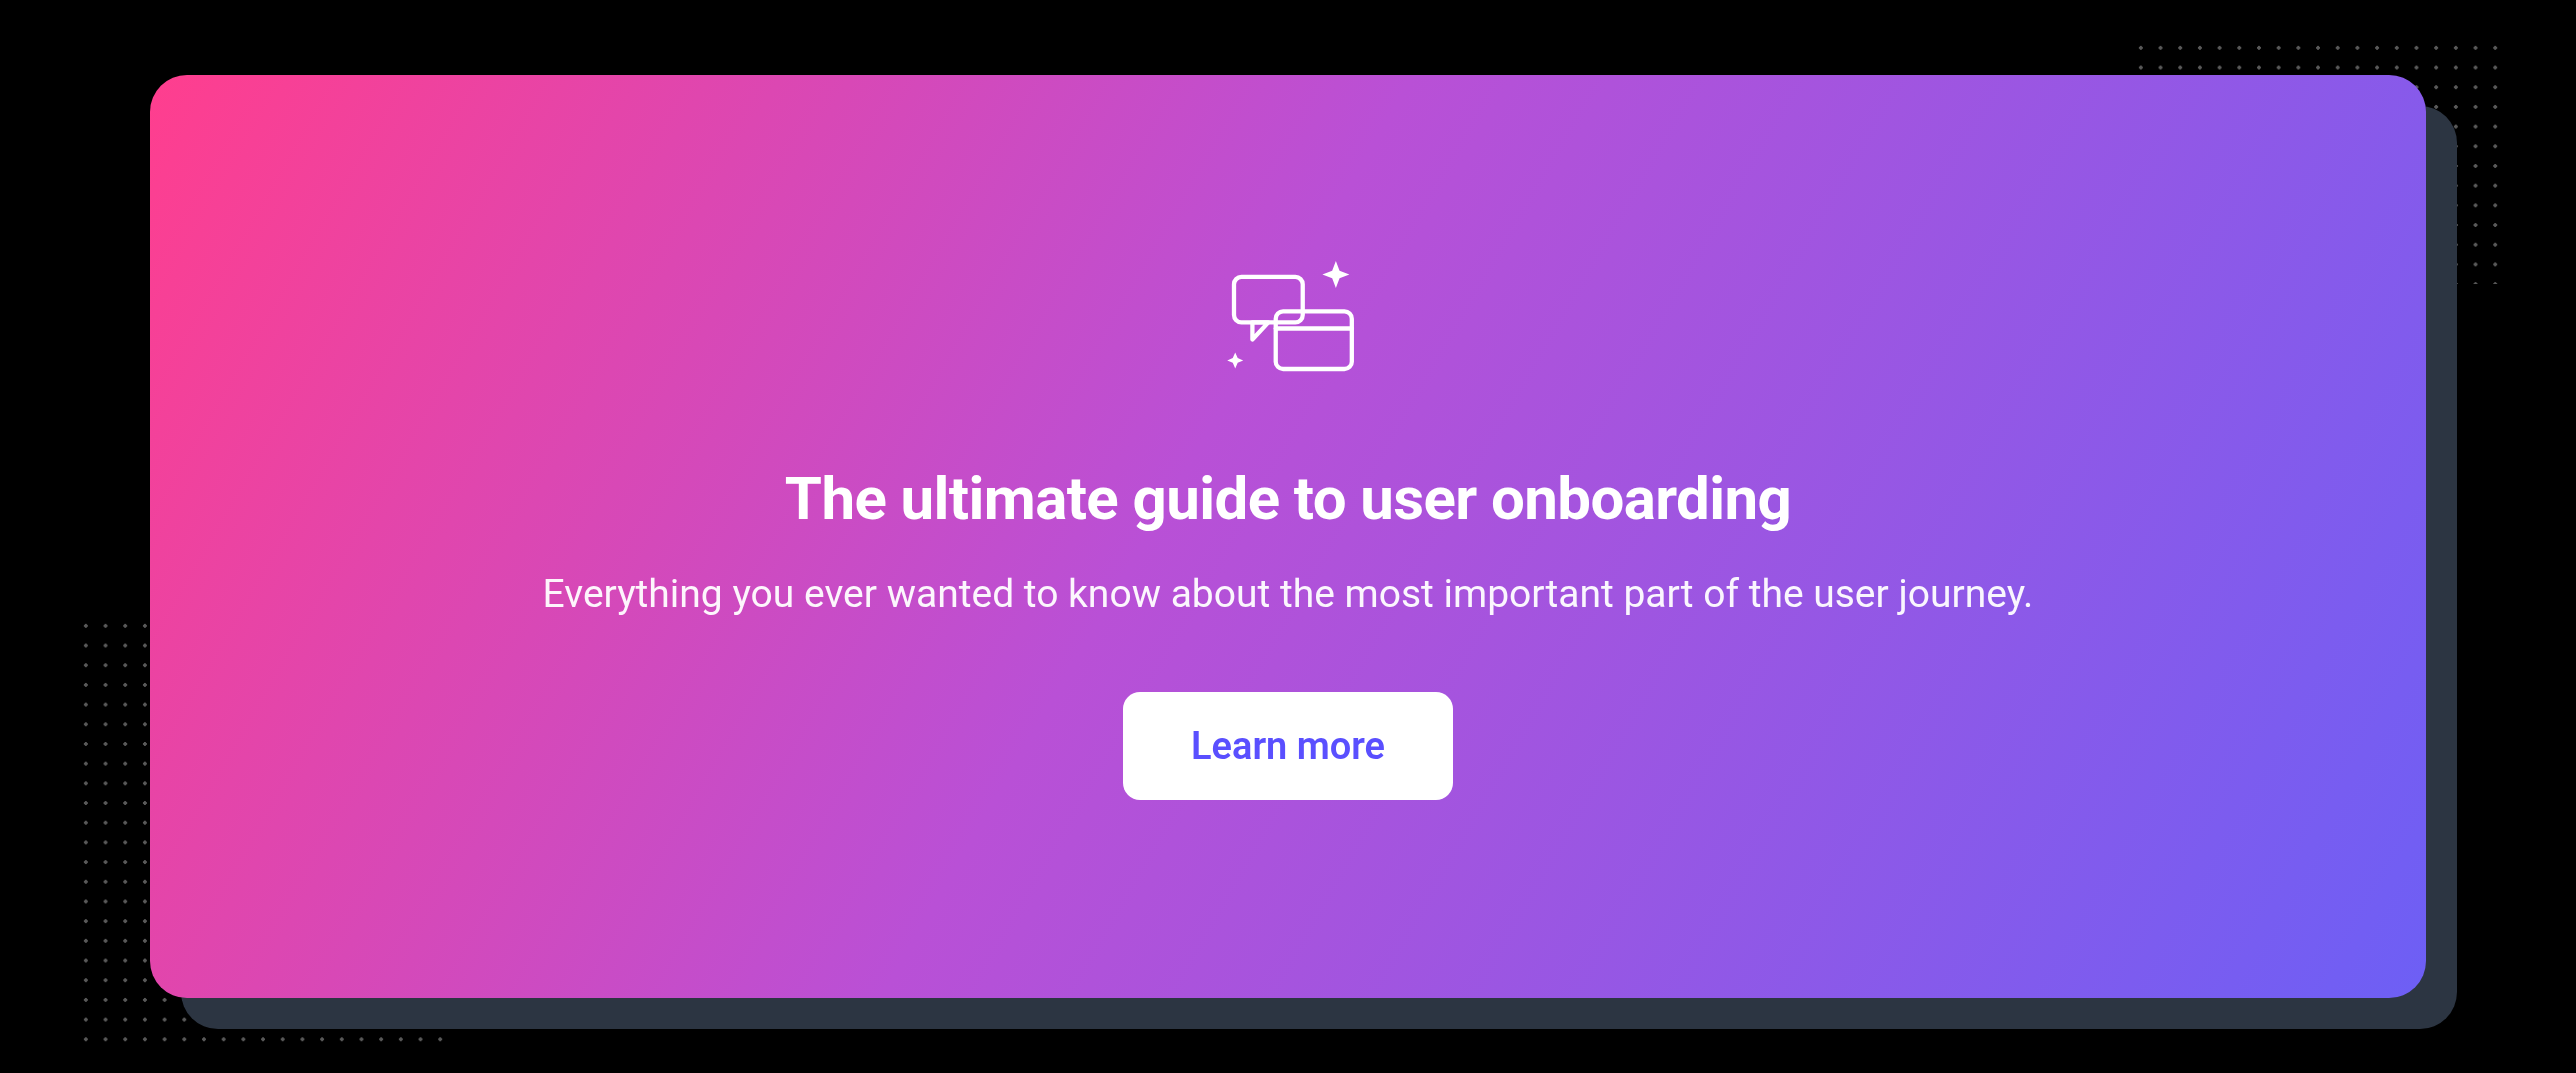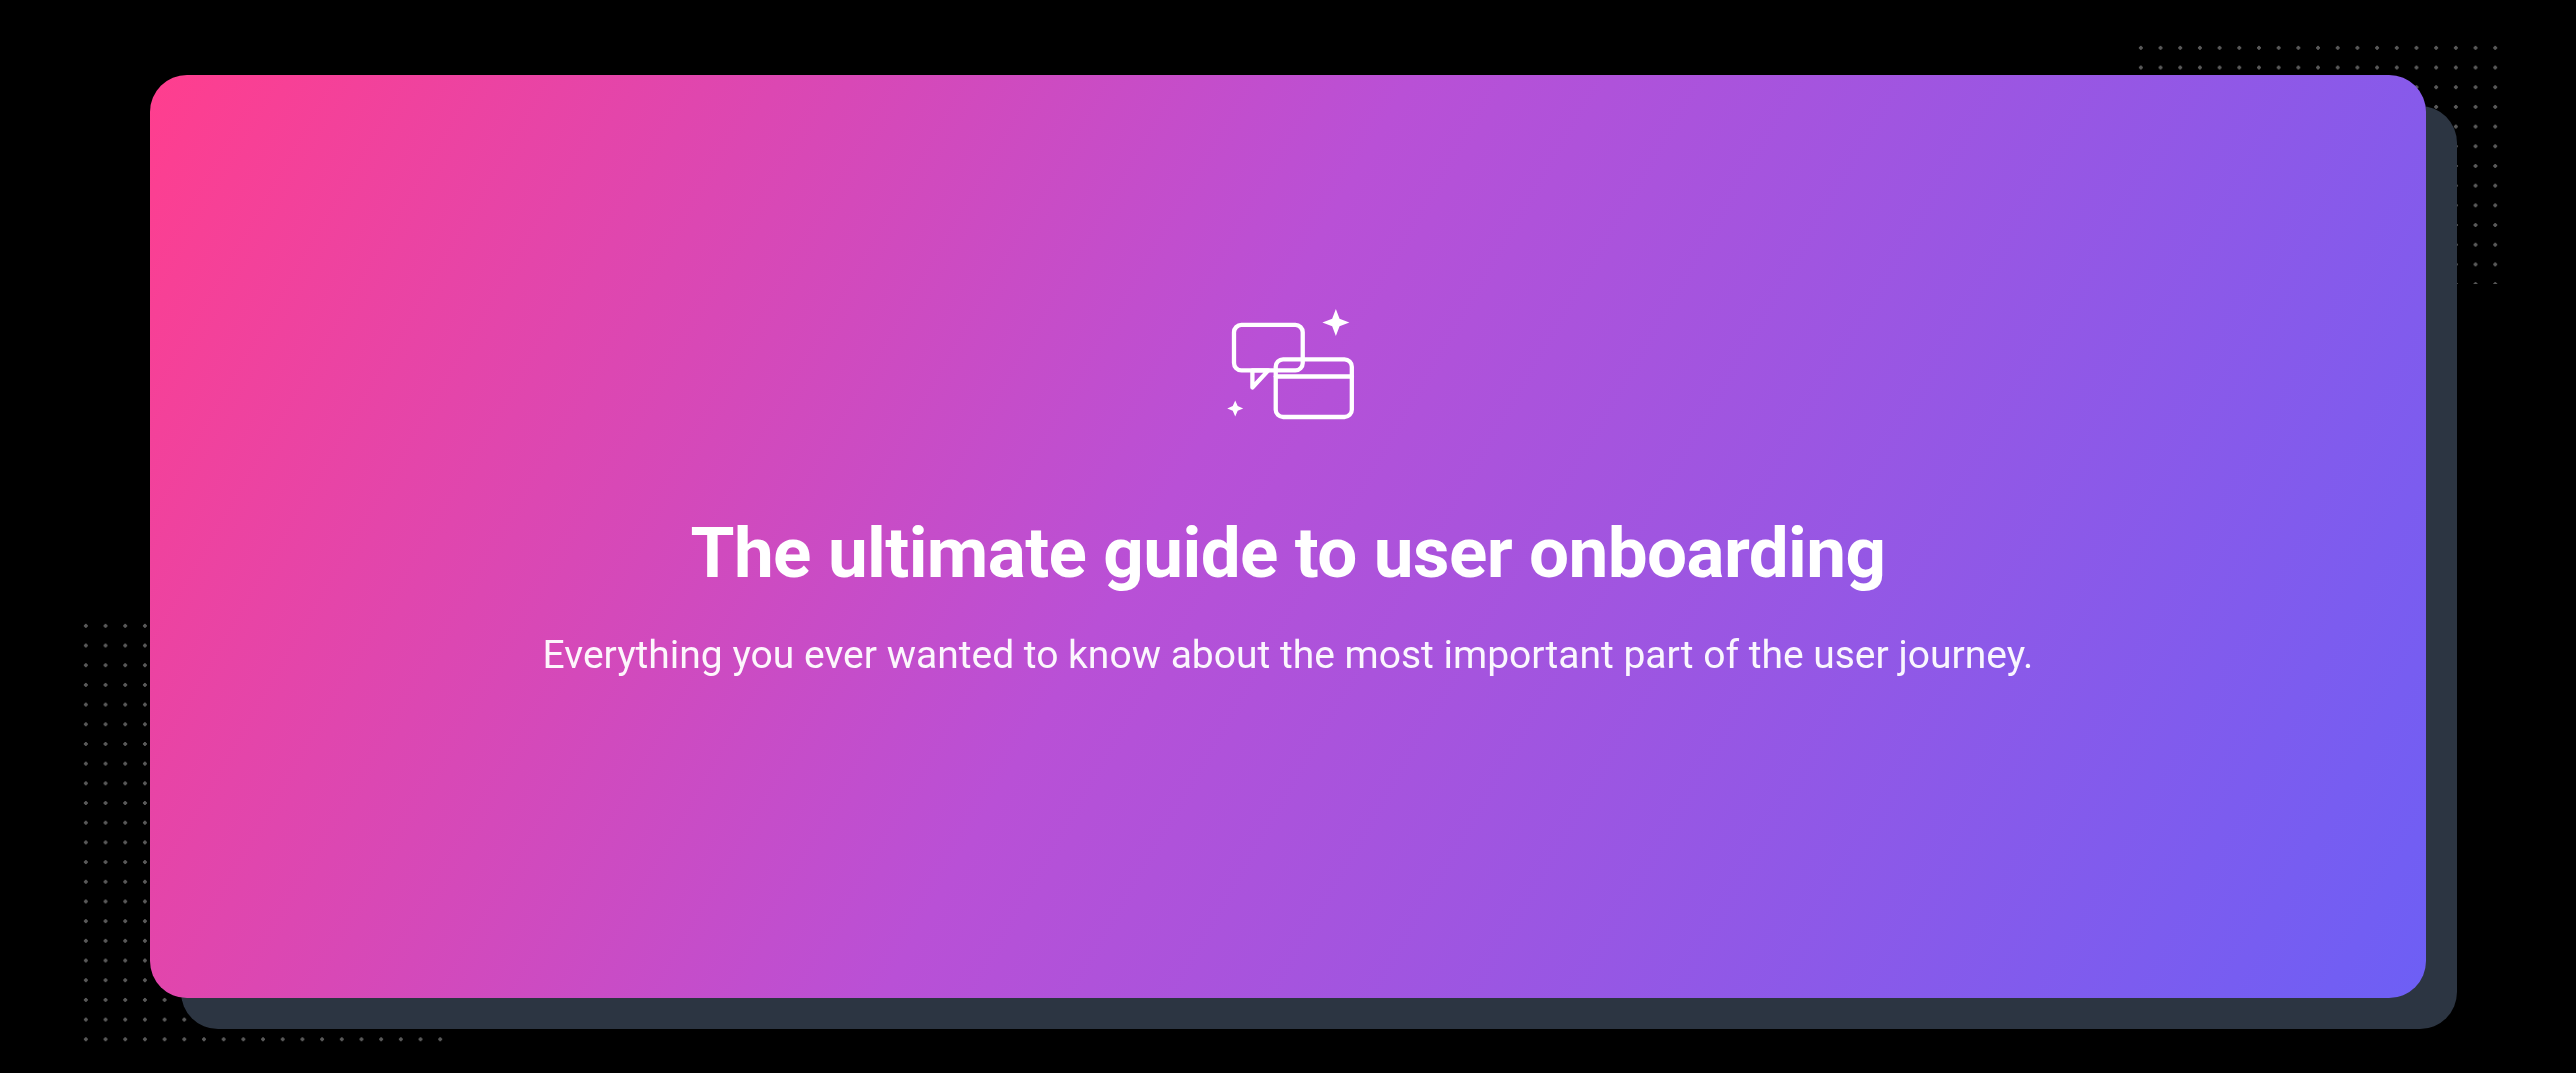--- a/index.html
+++ b/index.html
@@ -76,21 +76,21 @@
     }
 
     .icon-wrap svg {
       width: 160px;
       height: 135px;
       display: block;
     }
 
     .title {
       color: #ffffff;
-      font-size: 71px;
+      font-size: 60px;
       font-weight: 700;
       line-height: 1.15;
       margin-bottom: 34px;
       letter-spacing: -0.6px;
     }
 
     .subtitle {
       color: rgba(255,255,255,0.95);
       font-size: 39px;
       font-weight: 400;
@@ -136,16 +136,17 @@
         <g stroke="none" fill="#ffffff" transform="translate(44,162)">
           <path d="M0,-13 L4,-4 L13,0 L4,4 L0,13 L-4,4 L-13,0 L-4,-4 Z"></path>
         </g>
       </svg>
     </div>
 
     <h1 class="title">The ultimate guide to user onboarding</h1>
 
     <p class="subtitle">Everything you ever wanted to know about the most important part of the user journey.</p>
 
+    <button class="cta-button">Learn more</button>
 
   </div>
 </div>
 
 
 </body></html>

